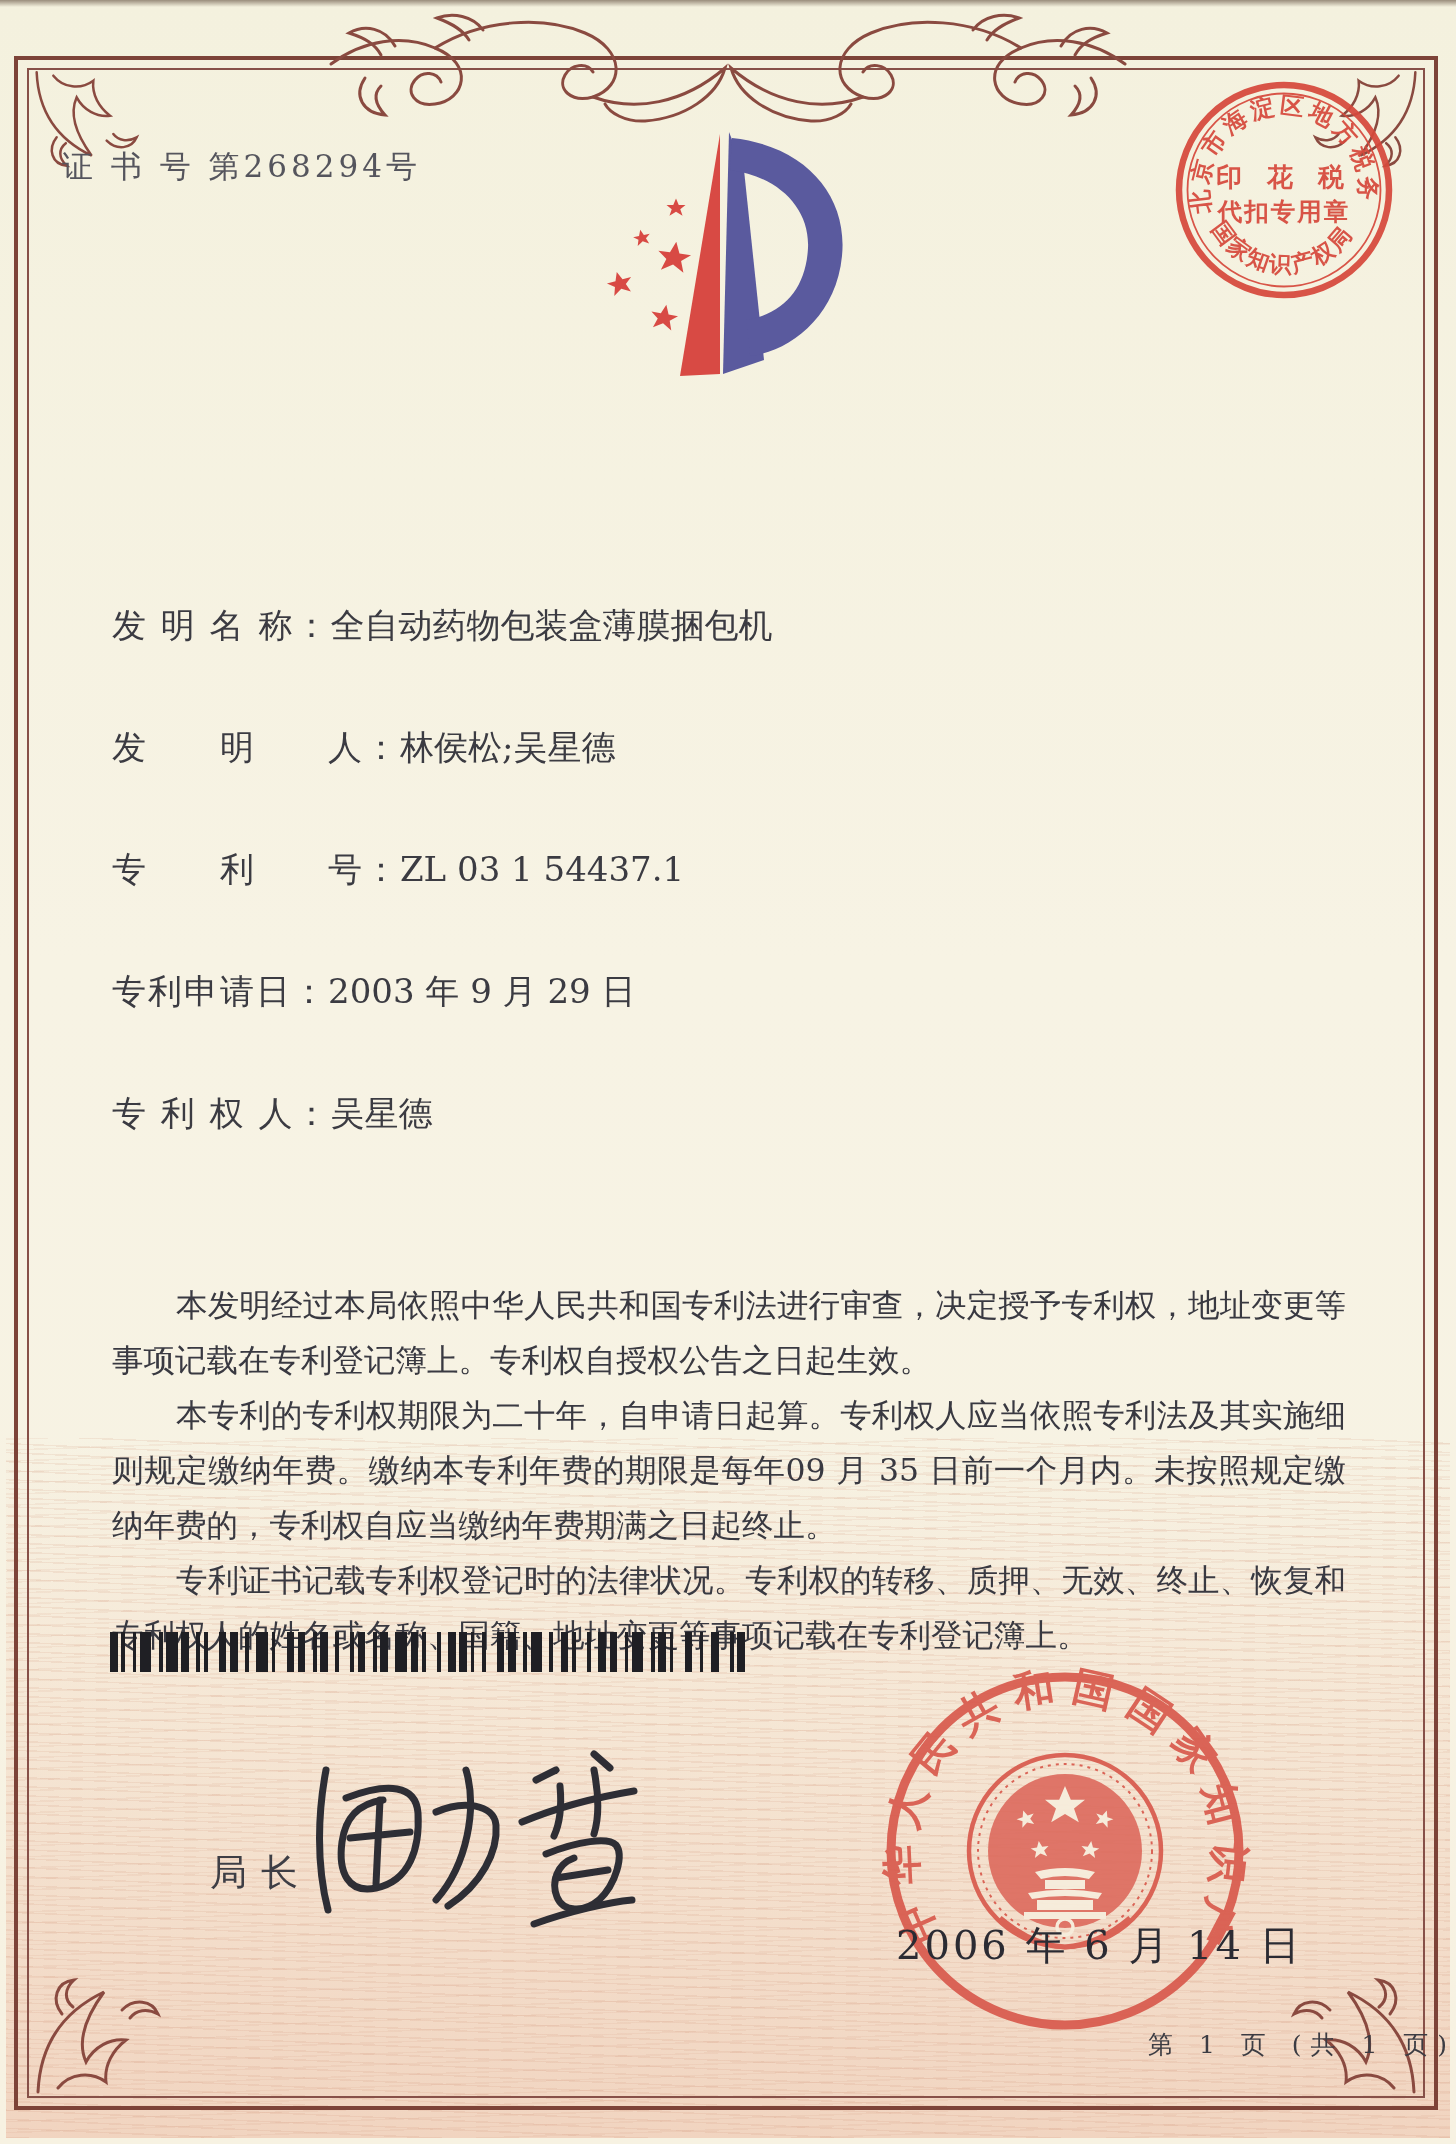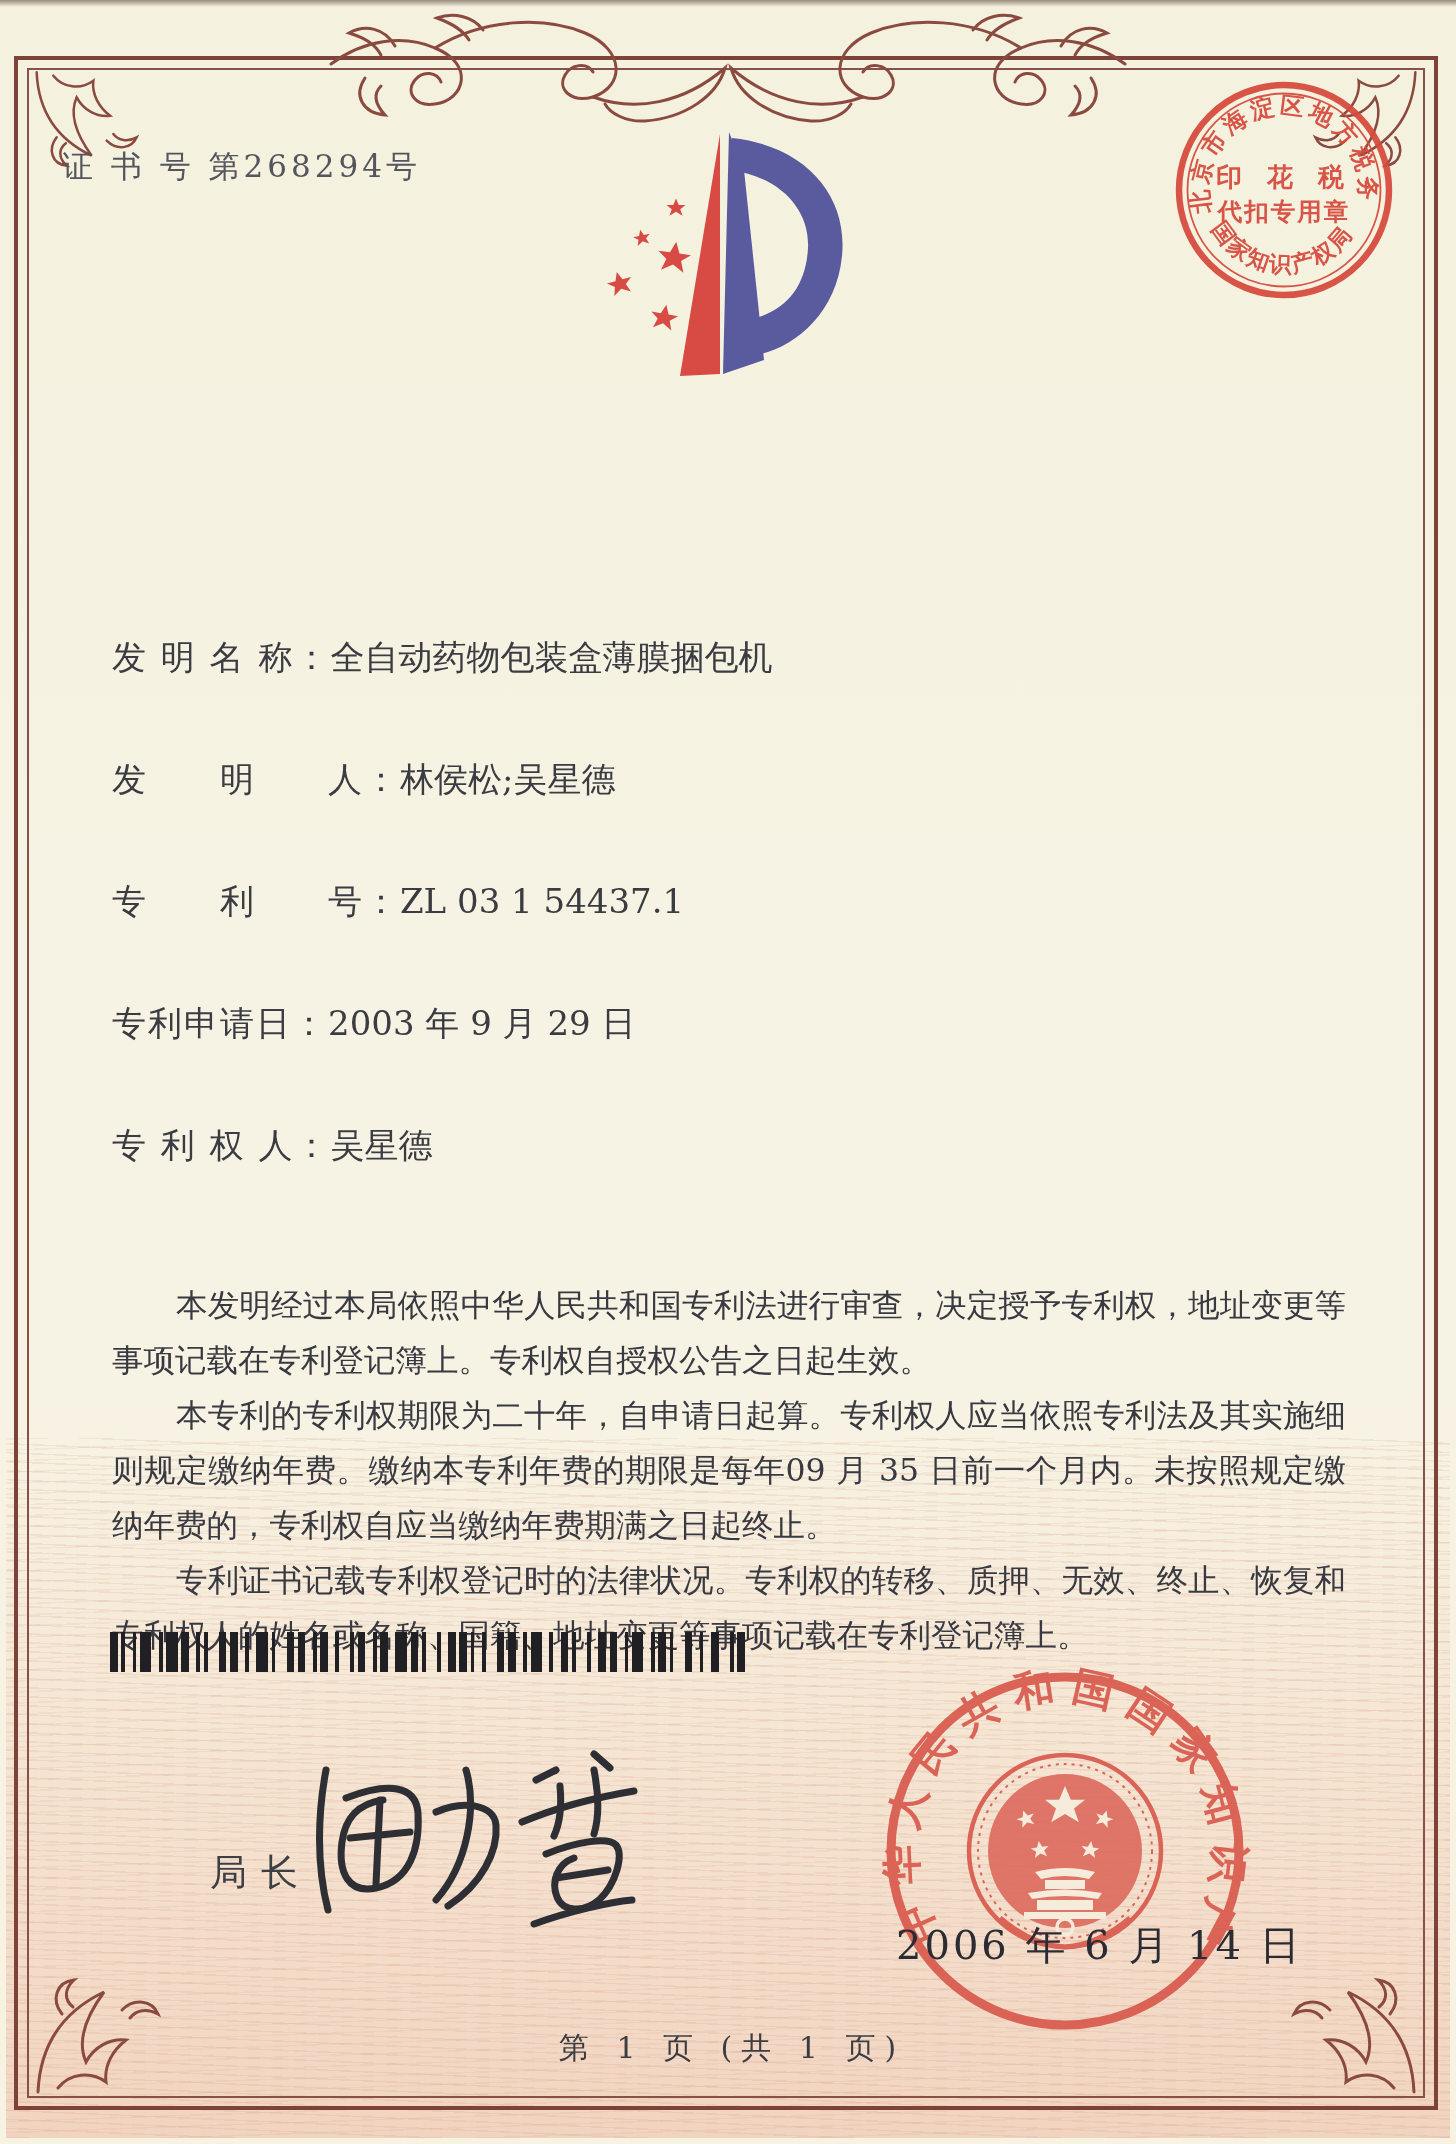--- a/index.html
+++ b/index.html
@@ -28,37 +28,37 @@
   .corner.tr{right:34px;top:64px;transform:scale(-1,-1);}
 
   .cert-no{position:absolute;left:62px;top:146px;z-index:4;font-size:31px;letter-spacing:4px;color:#55555d;}
   .logo{position:absolute;left:592px;top:112px;z-index:4;}
   .title{
     position:absolute;left:0;right:0;top:384px;z-index:4;text-align:center;
     font-size:86px;font-weight:700;letter-spacing:44px;text-indent:44px;color:#28282f;
   }
   .tax-stamp{position:absolute;left:1168px;top:74px;z-index:5;opacity:0.93;}
 
-  .fields{position:absolute;left:112px;top:634px;width:1240px;z-index:4;}
+  .fields{position:absolute;left:112px;top:602px;width:1240px;z-index:4;}
   .field-row{font-size:34px;line-height:46px;margin-bottom:76px;color:#3b3b42;white-space:nowrap;}
   .field-row .lab{letter-spacing:2px;}
   .body-text{position:absolute;left:112px;right:110px;top:1278px;z-index:4;}
   .body-text p{margin:0;font-size:31.5px;line-height:55px;text-align:justify;text-indent:64px;color:#393941;}
 
   .barcode{position:absolute;left:110px;top:1632px;width:636px;height:40px;z-index:4;display:flex;}
   .barcode i{display:block;height:100%;}
   .barcode i.bar{background:#1f1f24;}
 
   .signer-label{position:absolute;left:210px;top:1848px;z-index:4;font-size:37px;letter-spacing:14px;color:#3e3e45;}
   .signature{position:absolute;left:296px;top:1712px;z-index:4;}
 
   .office-seal{position:absolute;left:872px;top:1658px;z-index:4;opacity:0.9;}
   .seal-date{position:absolute;left:896px;top:1918px;width:380px;z-index:5;font-size:40px;letter-spacing:3px;color:#2b2b33;white-space:nowrap;}
 
-  .footer{position:absolute;left:8px;right:0;top:2028px;z-index:4;text-align:center;font-size:30px;letter-spacing:9px;color:#3c3c43;}
+  .footer{position:absolute;left:8px;right:0;top:2028px;z-index:4;text-align:right;font-size:25px;letter-spacing:9px;color:#3c3c43;}
 
   svg text{font-family:"DejaVu Serif","Liberation Serif",serif;}
 </style>
 </head>
 <body>
 
 <div class="page">
 
   <div class="scan-edge"></div>
   <div class="waves"></div>

